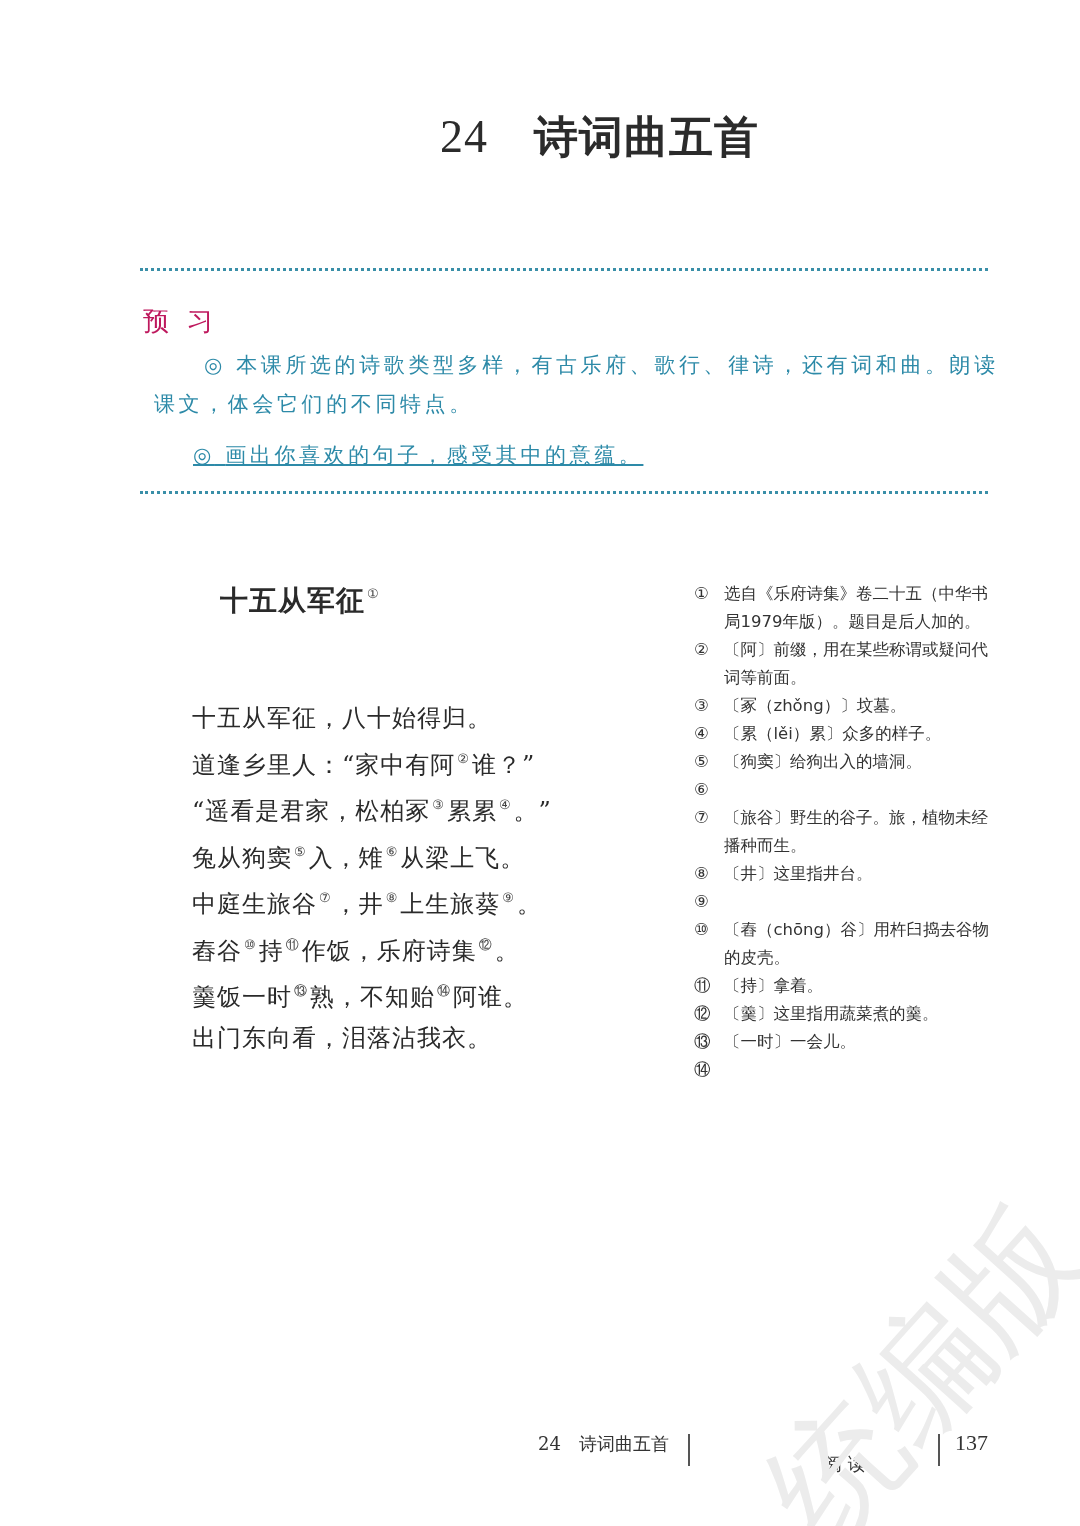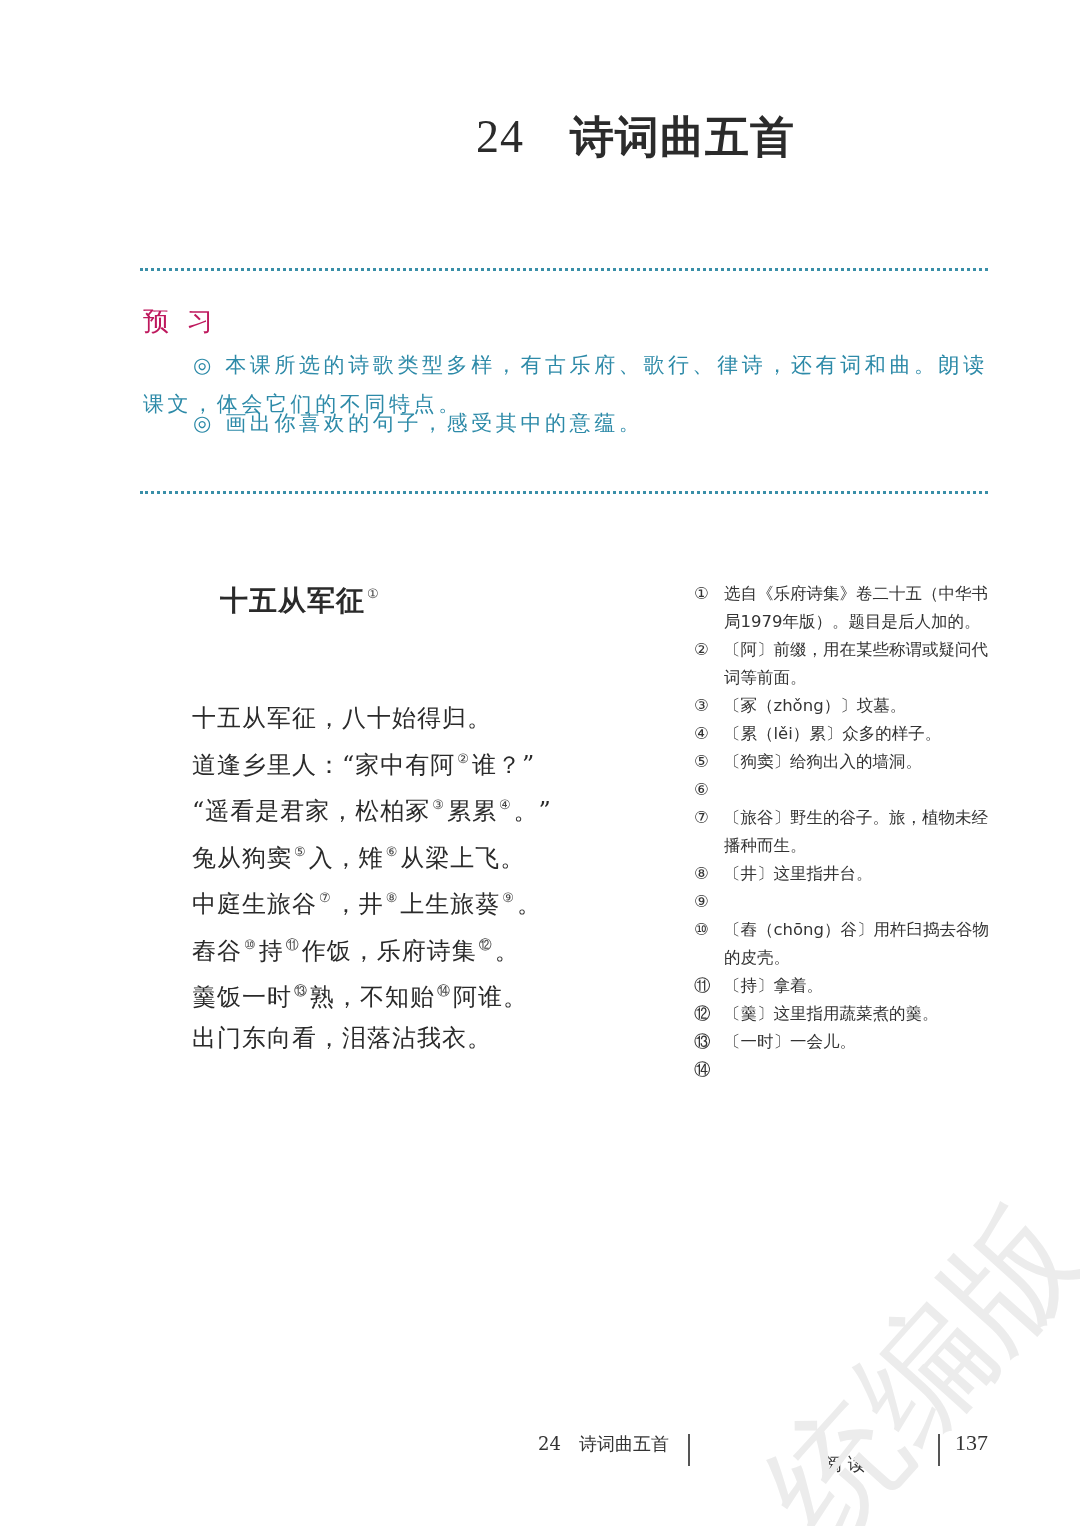--- a/index.html
+++ b/index.html
@@ -1,19 +1,19 @@
 <!DOCTYPE html>
 <html><head>
 <meta charset="utf-8">
 <style>
   html, body { margin: 0; padding: 0; background: #ffffff; }
   body { width: 1080px; height: 1526px; position: relative; overflow: hidden;
          font-family: "DejaVu Serif", "Liberation Serif", serif; color: #2a2a2a; }
   .lesson-title { position: absolute; left: 440px; top: 108px; font-size: 44px; font-weight: bold; color: #2b2b2b; letter-spacing: 1px; white-space: nowrap; }
-  .lesson-title .num { font-family: "Liberation Serif", serif; font-weight: normal; font-size: 46px; margin-right: 46px; margin-left: 36px; }
+  .lesson-title .num { font-family: "Liberation Serif", serif; font-weight: normal; font-size: 46px; margin-right: 46px; }
   .dots { position: absolute; left: 140px; width: 848px; height: 0; border-top: 3px dotted #3a8fa8; }
   .preview-head { position: absolute; left: 143px; top: 304px; font-size: 26px; color: #be185d; letter-spacing: 18px; font-family: "DejaVu Sans", sans-serif; }
   .preview-para { position: absolute; left: 143px; width: 845px; font-size: 21px; color: #2d8aa8; line-height: 39px; letter-spacing: 3.6px; font-family: "DejaVu Sans", sans-serif; text-indent: 50px; }
   .poem-title { position: absolute; left: 220px; top: 582px; font-size: 28px; font-weight: bold; color: #2a2a2a; letter-spacing: 1px; }
   sup.fn { font-size: 13px; font-weight: normal; vertical-align: 12px; color: #444; margin: 0 2px; }
   .poem { position: absolute; left: 192px; top: 698px; font-size: 24px; line-height: 40.5px; color: #2a2a2a; letter-spacing: 1px; }
   .poem .line { white-space: nowrap; }
   .poem sup.fn { vertical-align: 10px; }
   .notes { position: absolute; left: 694px; top: 580px; width: 300px; font-size: 16.5px; line-height: 28px; color: #333; font-family: "DejaVu Sans", sans-serif; }
   .note { display: flex; }
@@ -27,25 +27,25 @@
 <body>
 
 <div class="lesson-title">
   <span class="num">24</span><span>诗词曲五首</span>
 </div>
 
 <div class="dots" style="top:268px;"></div>
 
 <div class="preview-head">预习</div>
 
-<div class="preview-para" style="top:346px;">
+<div class="preview-para" style="top:346px;margin-left:11px;">
   <span>◎</span>
   <span>本课所选的诗歌类型多样，有古乐府、歌行、律诗，还有词和曲。朗读课文，体会它们的不同特点。</span>
 </div>
-<div class="preview-para" style="top:404px;">
+<div class="preview-para" style="top:436px;text-decoration:underline;">
   <span>◎</span>
   <span>画出你喜欢的句子，感受其中的意蕴。</span>
 </div>
 
 <div class="dots" style="top:491px;"></div>
 
 <div class="poem-title">
   <span>十五从军征</span><sup class="fn">①</sup>
 </div>
 

